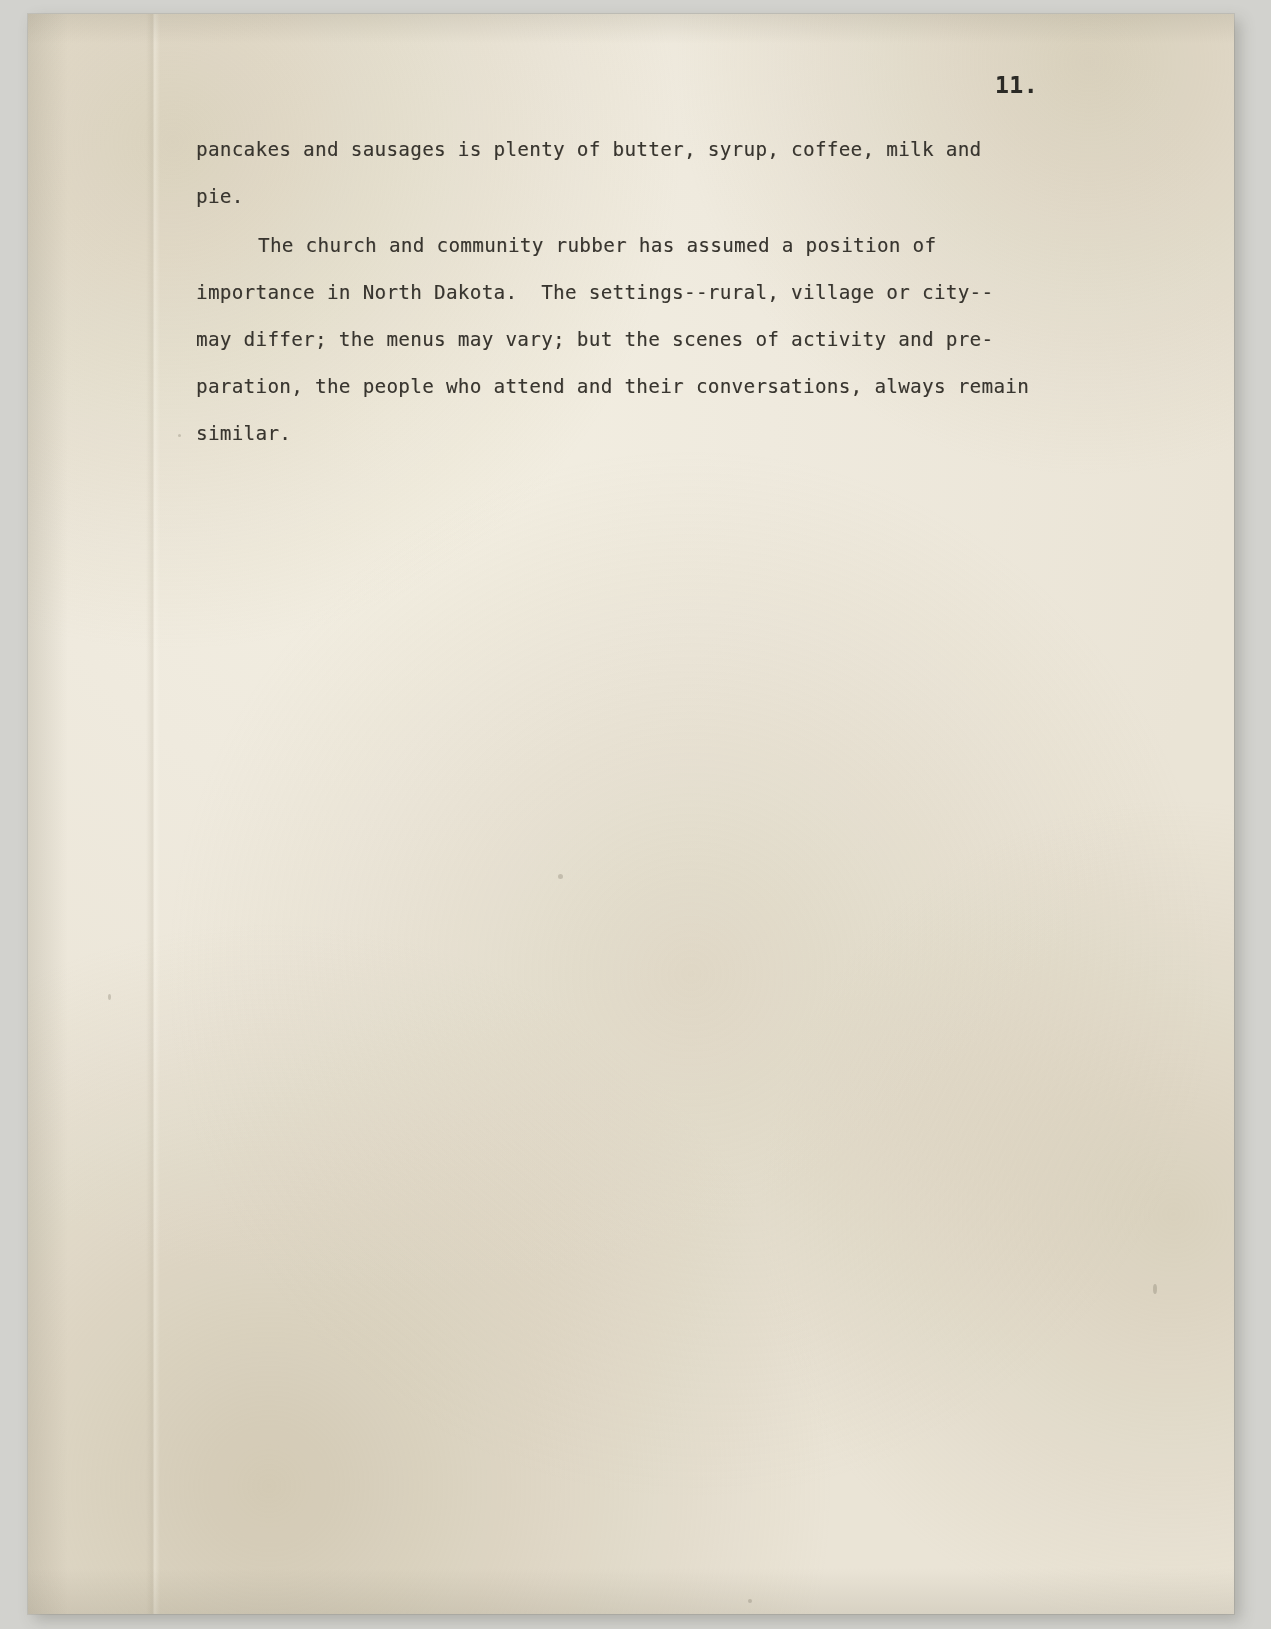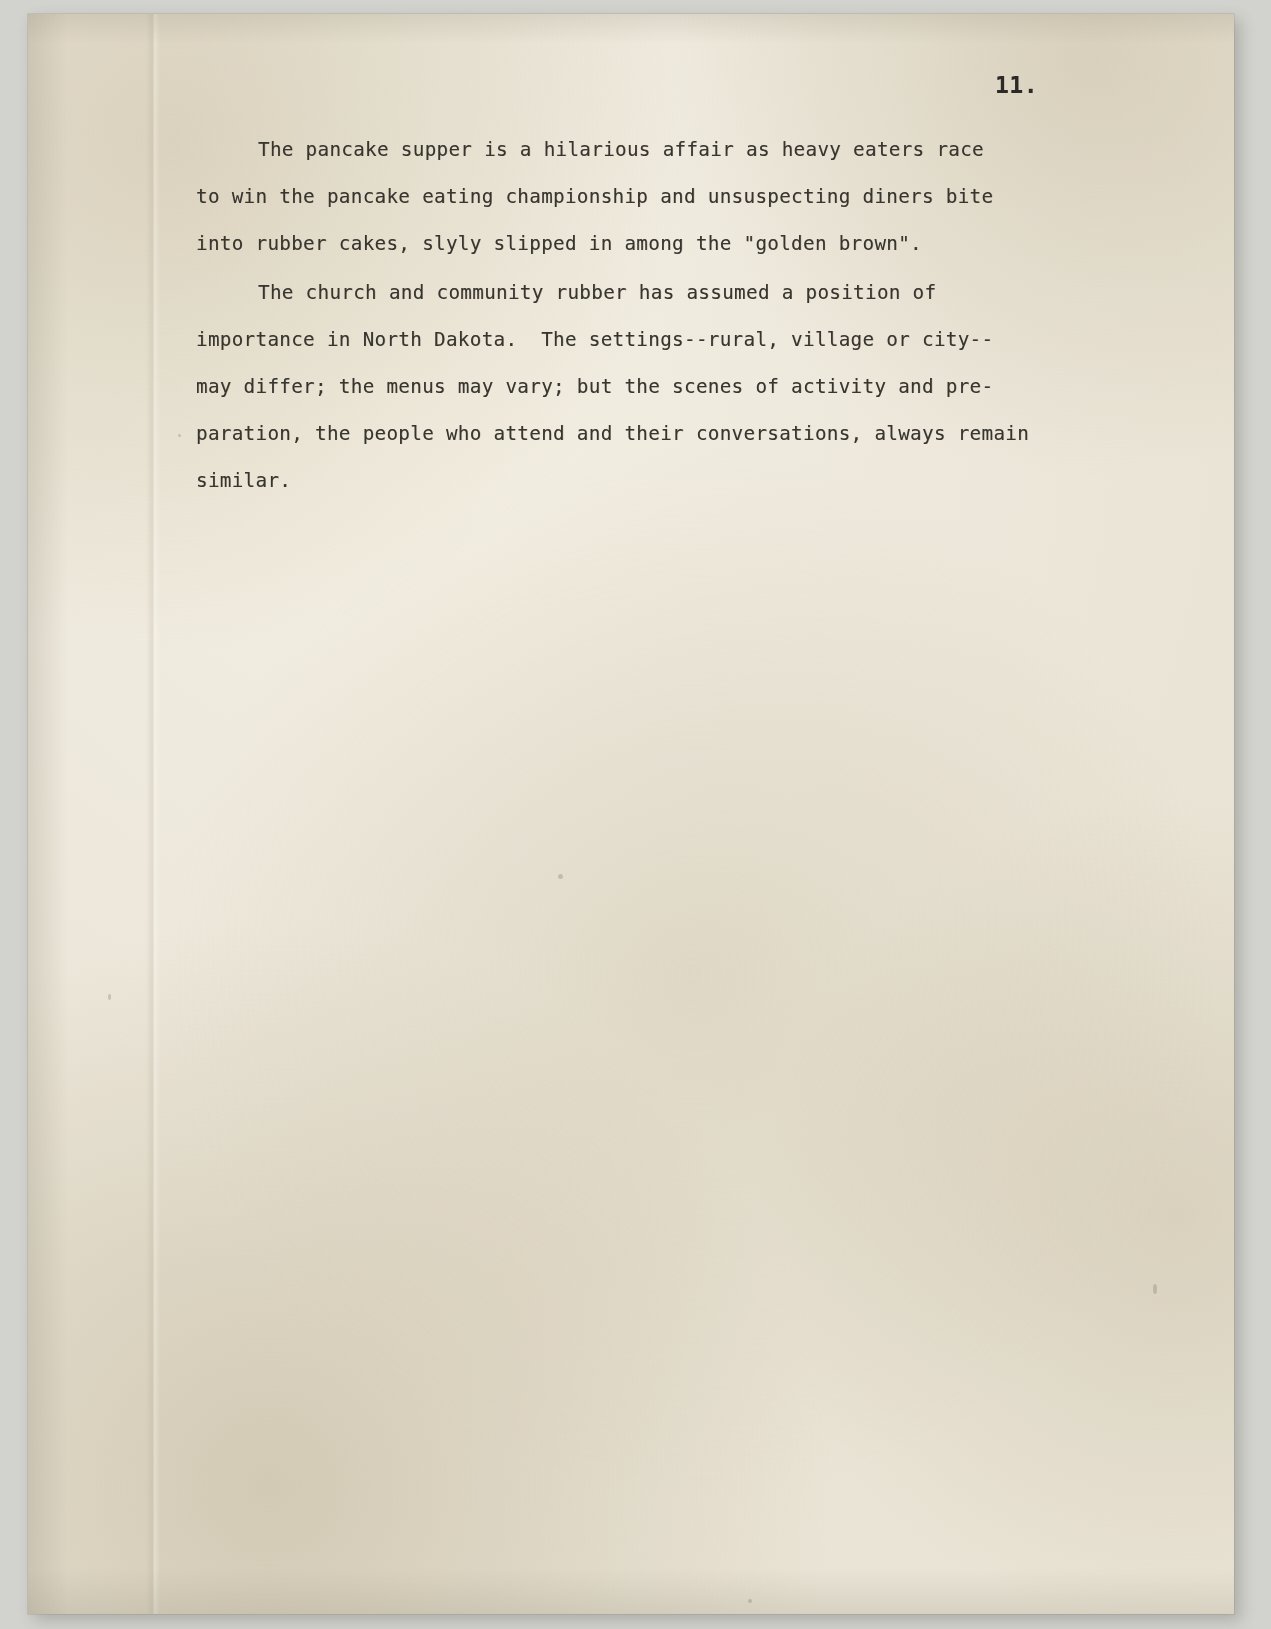--- a/index.html
+++ b/index.html
@@ -147,23 +147,22 @@
 
     <div class="speck" style="left:150px; top:420px; width:3px; height:3px;"></div>
     <div class="speck" style="left:1125px; top:1270px; width:4px; height:10px;"></div>
     <div class="speck" style="left:530px; top:860px; width:5px; height:5px;"></div>
     <div class="speck" style="left:720px; top:1585px; width:4px; height:4px;"></div>
     <div class="speck" style="left:80px; top:980px; width:3px; height:6px;"></div>
 
     <div class="page-number">11.</div>
 
     <div class="body-text">
-      <p class="para indent">The pancake supper is a hilarious affair as heavy eaters race
-to win the pancake eating championship and unsuspecting diners bite
-into rubber cakes, slyly slipped in among the "golden brown".</p>
+      <p class="para">pancakes and sausages is plenty of butter, syrup, coffee, milk and
+pie.</p>
       <p class="para indent">The church and community rubber has assumed a position of
 importance in North Dakota.  The settings--rural, village or city--
 may differ; the menus may vary; but the scenes of activity and pre-
 paration, the people who attend and their conversations, always remain
 similar.</p>
     </div>
 
   </div>
 </div>
 

